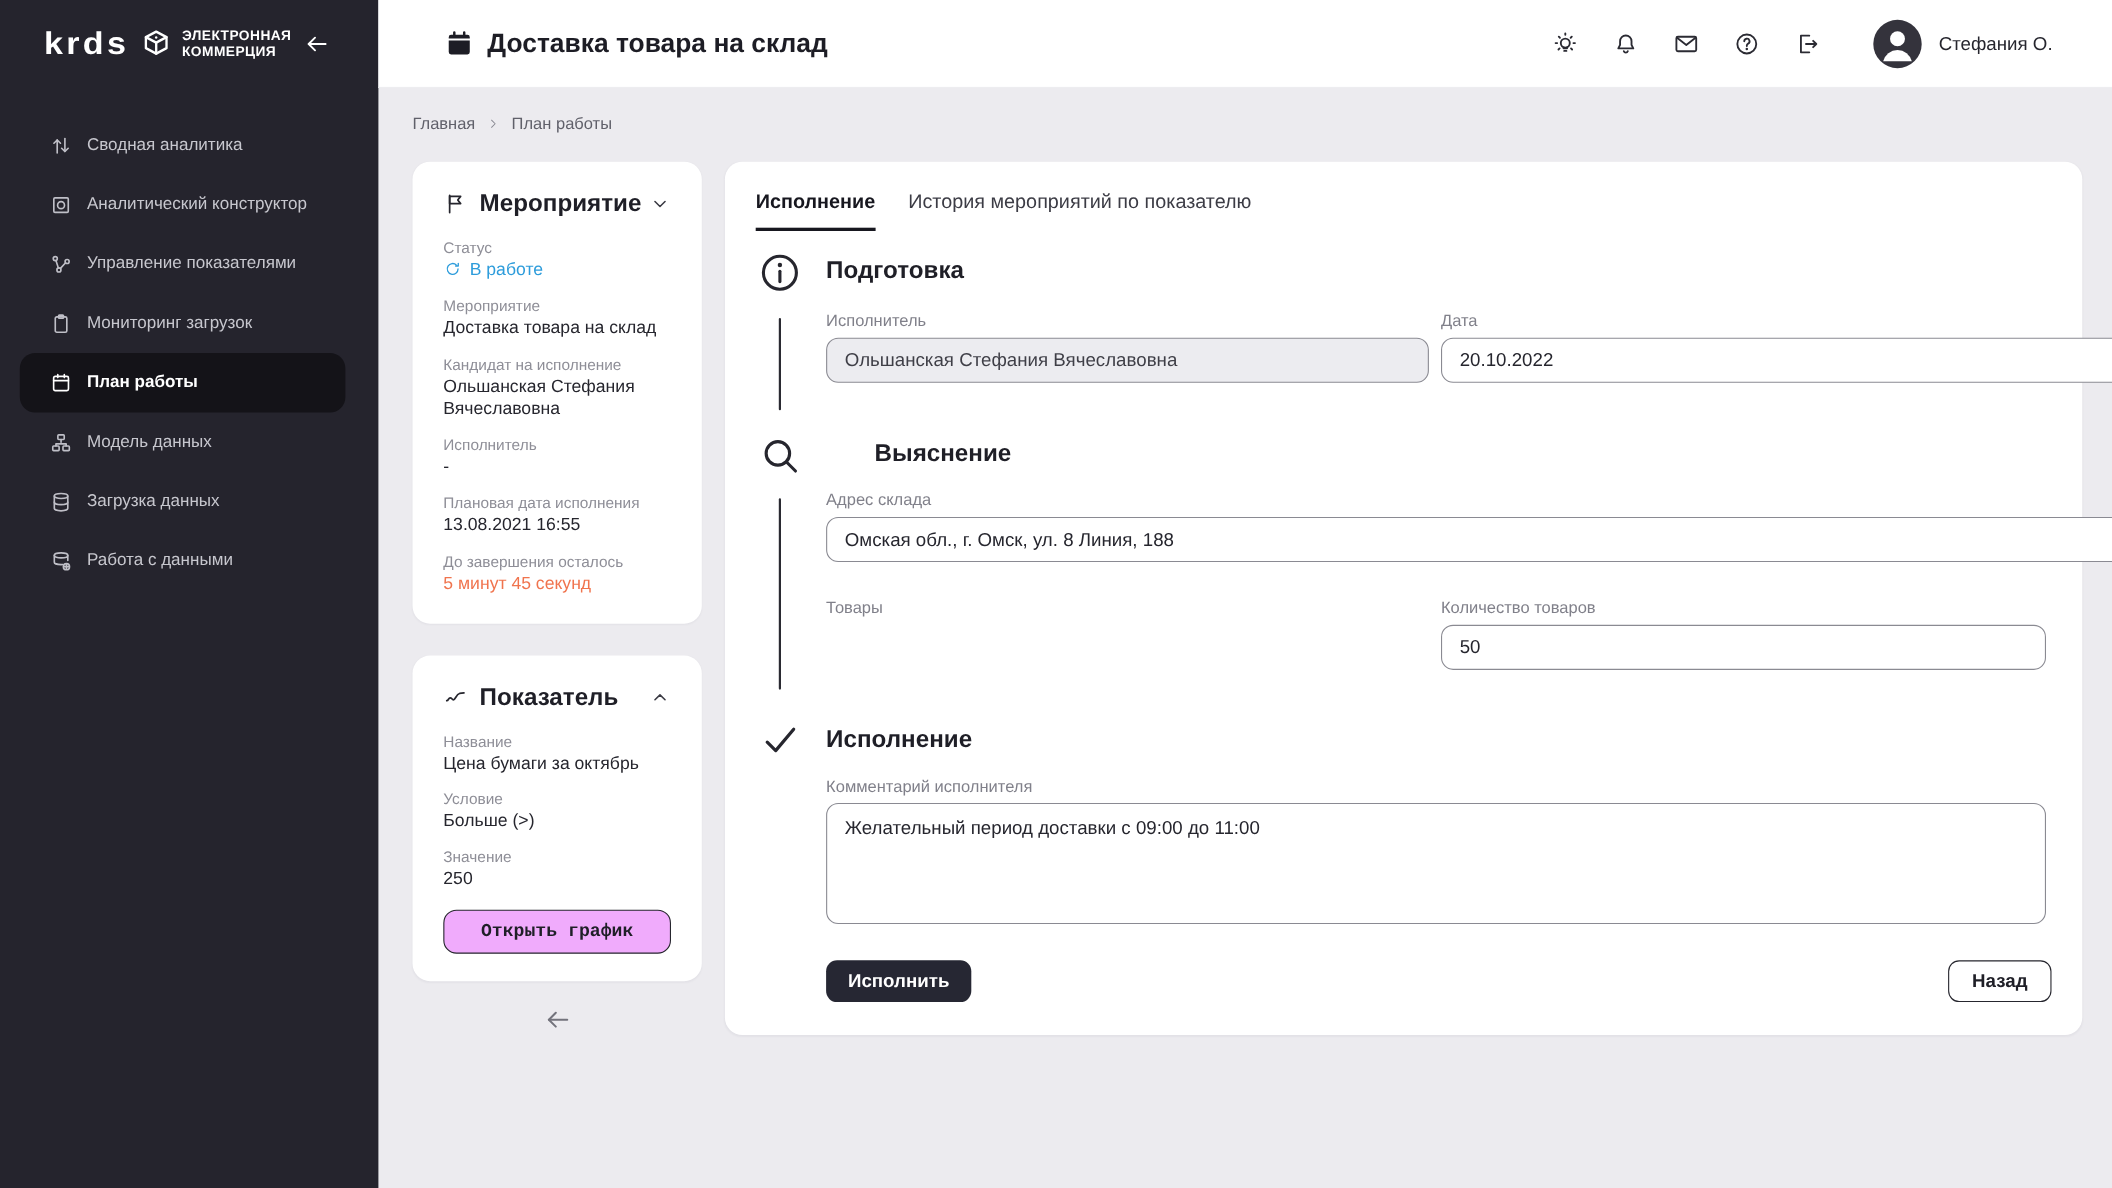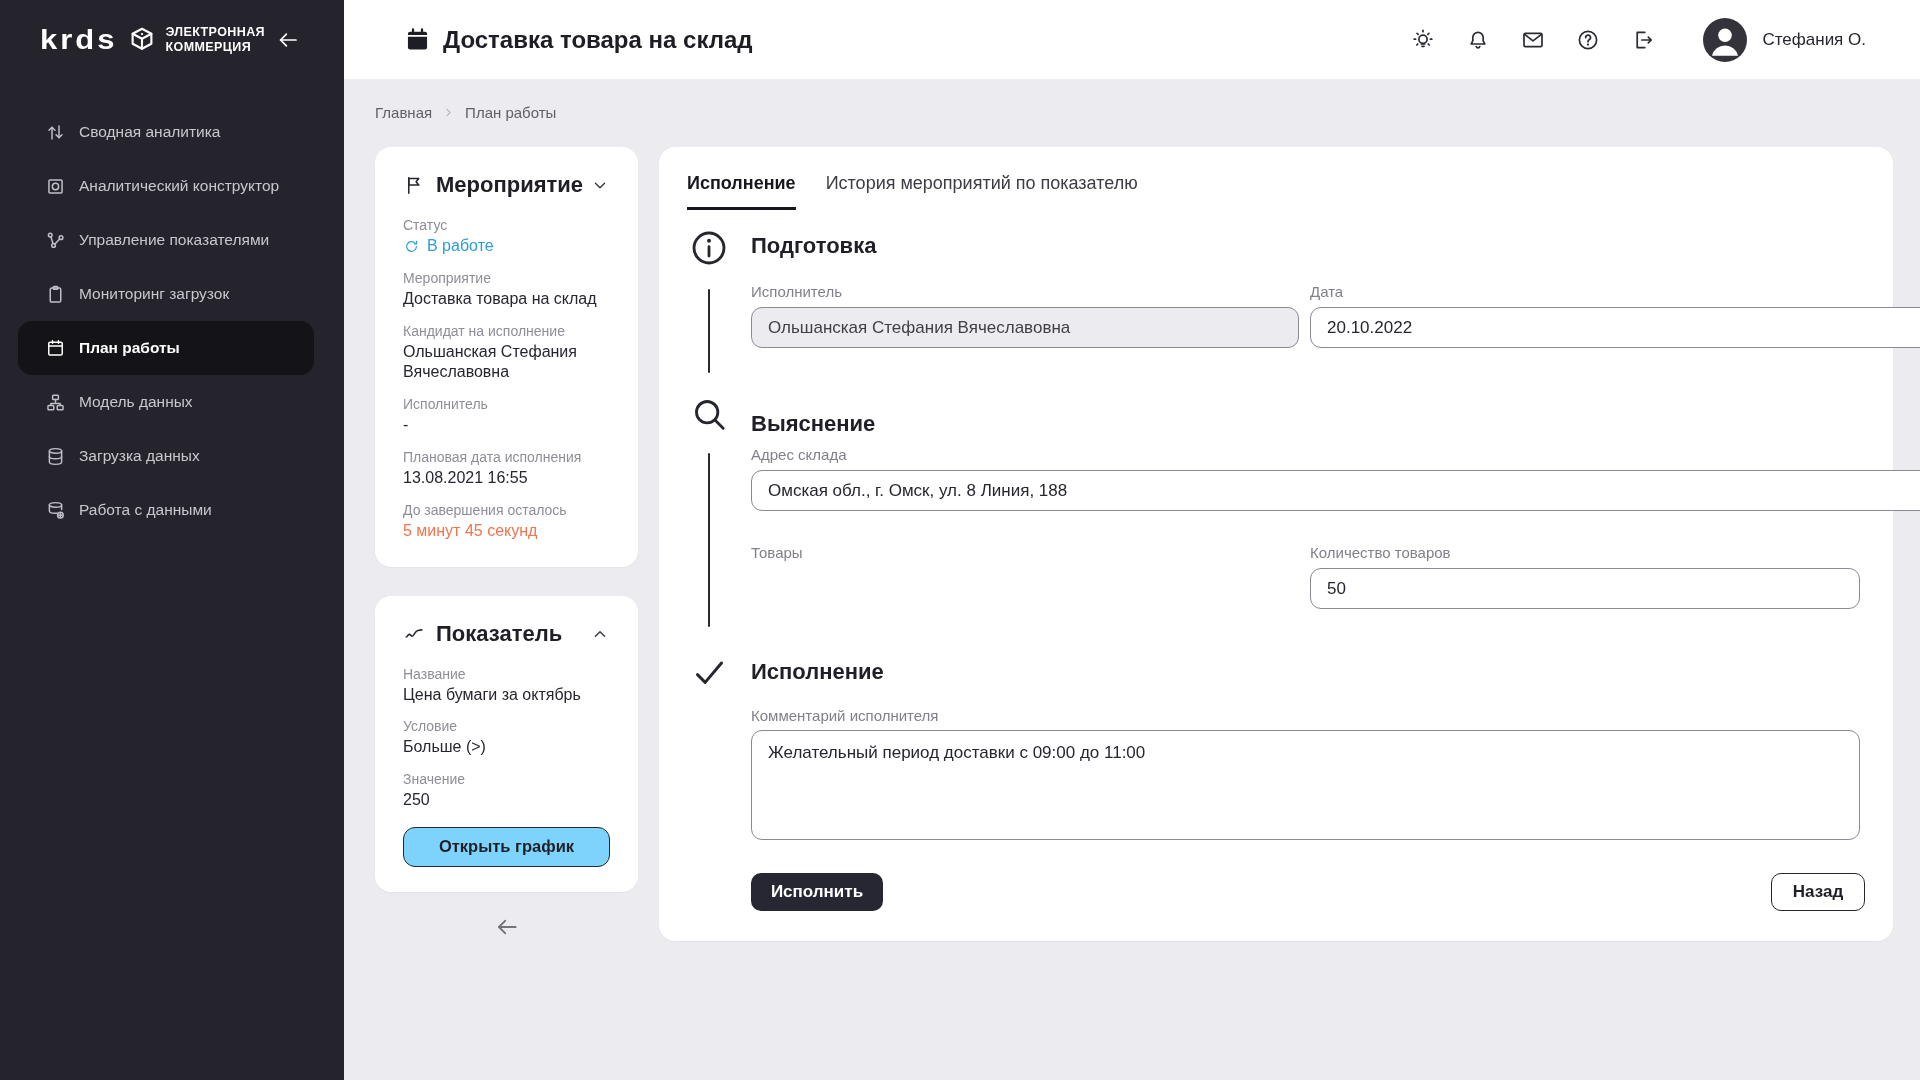--- a/index.html
+++ b/index.html
@@ -43,43 +43,43 @@
   
   .cards-col { position:absolute; left:31px; top:67px; width:263px; }
   .card { background:#fff; border-radius:16px; padding:25px 28px 12px; box-shadow:0 1px 2px rgba(30,30,40,.04); }
   .card + .card { margin-top:29px; }
   .card-head { display:flex; align-items:center; margin-bottom:19px; }
   .card-head .c-ic { width:22px; height:22px; color:#26262E; margin-right:11px; flex:none; }
   .card-title { font-size:22px; font-weight:700; color:#1F1F27; }
   .card-chevron { margin-left:auto; width:20px; height:20px; color:#3A3A43; background:none; border:none; cursor:pointer; padding:0; }
   .cf { margin-bottom:13px; }
   .cf .l { font-size:14px; color:#8E8E97; margin-bottom:3px; }
-  .cf .v { font-size:16px; color:#26262E; line-height:1.3; display:flex; align-items:center; gap:7px; }
+  .cf .v { font-size:16px; color:#26262E; line-height:1.3; display:flex; align-items:flex-start; gap:7px; }
   .cf .v.status { color:#2D9CDB; }
   .cf .v.warning { color:#F0744E; }
   .v-ic { width:17px; height:17px; flex:none; }
-  .card-btn { width:100%; height:40px; margin:3px 0 13px; background:#7dd3fc; border:1.6px solid #26262E;
+  .card-btn { width:100%; height:40px; margin:3px 0 13px; background:#f0abfc; border:1.6px solid #26262E;
     border-radius:12px; font-size:16.5px; font-weight:700; color:#1F1F27; cursor:pointer;
-    font-family:Liberation Sans, sans-serif; }
+    font-family:Liberation Mono, monospace; }
   .back-row { margin-top:22px; text-align:center; }
   .back-arrow { width:26px; height:26px; color:#73737C; background:none; border:none; cursor:pointer; padding:0; }
 
   
   .panel { position:absolute; left:315px; top:67px; width:1234px; height:794px; background:#fff;
     border-radius:16px; box-shadow:0 1px 2px rgba(30,30,40,.04); }
   .tabs { position:absolute; top:26px; left:28px; display:flex; gap:30px; }
   .tab { font-size:18px; color:#3C3C45; padding-bottom:13px; border-bottom:3px solid transparent; cursor:pointer; }
   .tab.active { color:#17171F; font-weight:700; border-bottom-color:#17171F; }
 
   .s-icon { position:absolute; left:30px; width:40px; height:40px; color:#26262E; }
   .s-icon.i1 { top:81px; } .s-icon.i2 { top:247px; } .s-icon.i3 { top:507px; left:32px; width:37px; height:37px; }
   .vline { position:absolute; left:49px; width:2px; background:#2A2A32; border-radius:1px; }
   .vl1 { top:142px; height:84px; } .vl2 { top:306px; height:174px; }
   .s-title { position:absolute; left:92px; font-size:22px; font-weight:700; color:#1F1F27; }
-  .t1 { top:86px; } .t2 { top:264px; } .t3 { top:512px; }
+  .t1 { top:86px; } .t2 { top:252px;margin-left:44px; } .t3 { top:512px; }
 
   .f-label { position:absolute; font-size:15px; color:#80808A; }
   .ctl { position:absolute; height:41px; border:1.3px solid #8A8A92; border-radius:11px; background:#fff;
     display:flex; align-items:center; padding:0 16px; font-size:17px; color:#26262E; font-family:inherit; }
   input.ctl, textarea.ctl { outline:none; }
   .ctl.disabled { background:#ECECF0; color:#3F3F47; }
   .lbl-executor { left:92px; top:136px; } .inp-executor { left:92px; top:160px; width:548px; }
   .lbl-date { left:651px; top:136px; }  .fld-date { left:651px; top:160px; width:652px; justify-content:space-between; cursor:pointer; }
   .fld-date .cal { width:21px; height:21px; color:#44444C; }
   .lbl-address { left:92px; top:299px; } .inp-address { left:92px; top:323px; width:1251px; }

